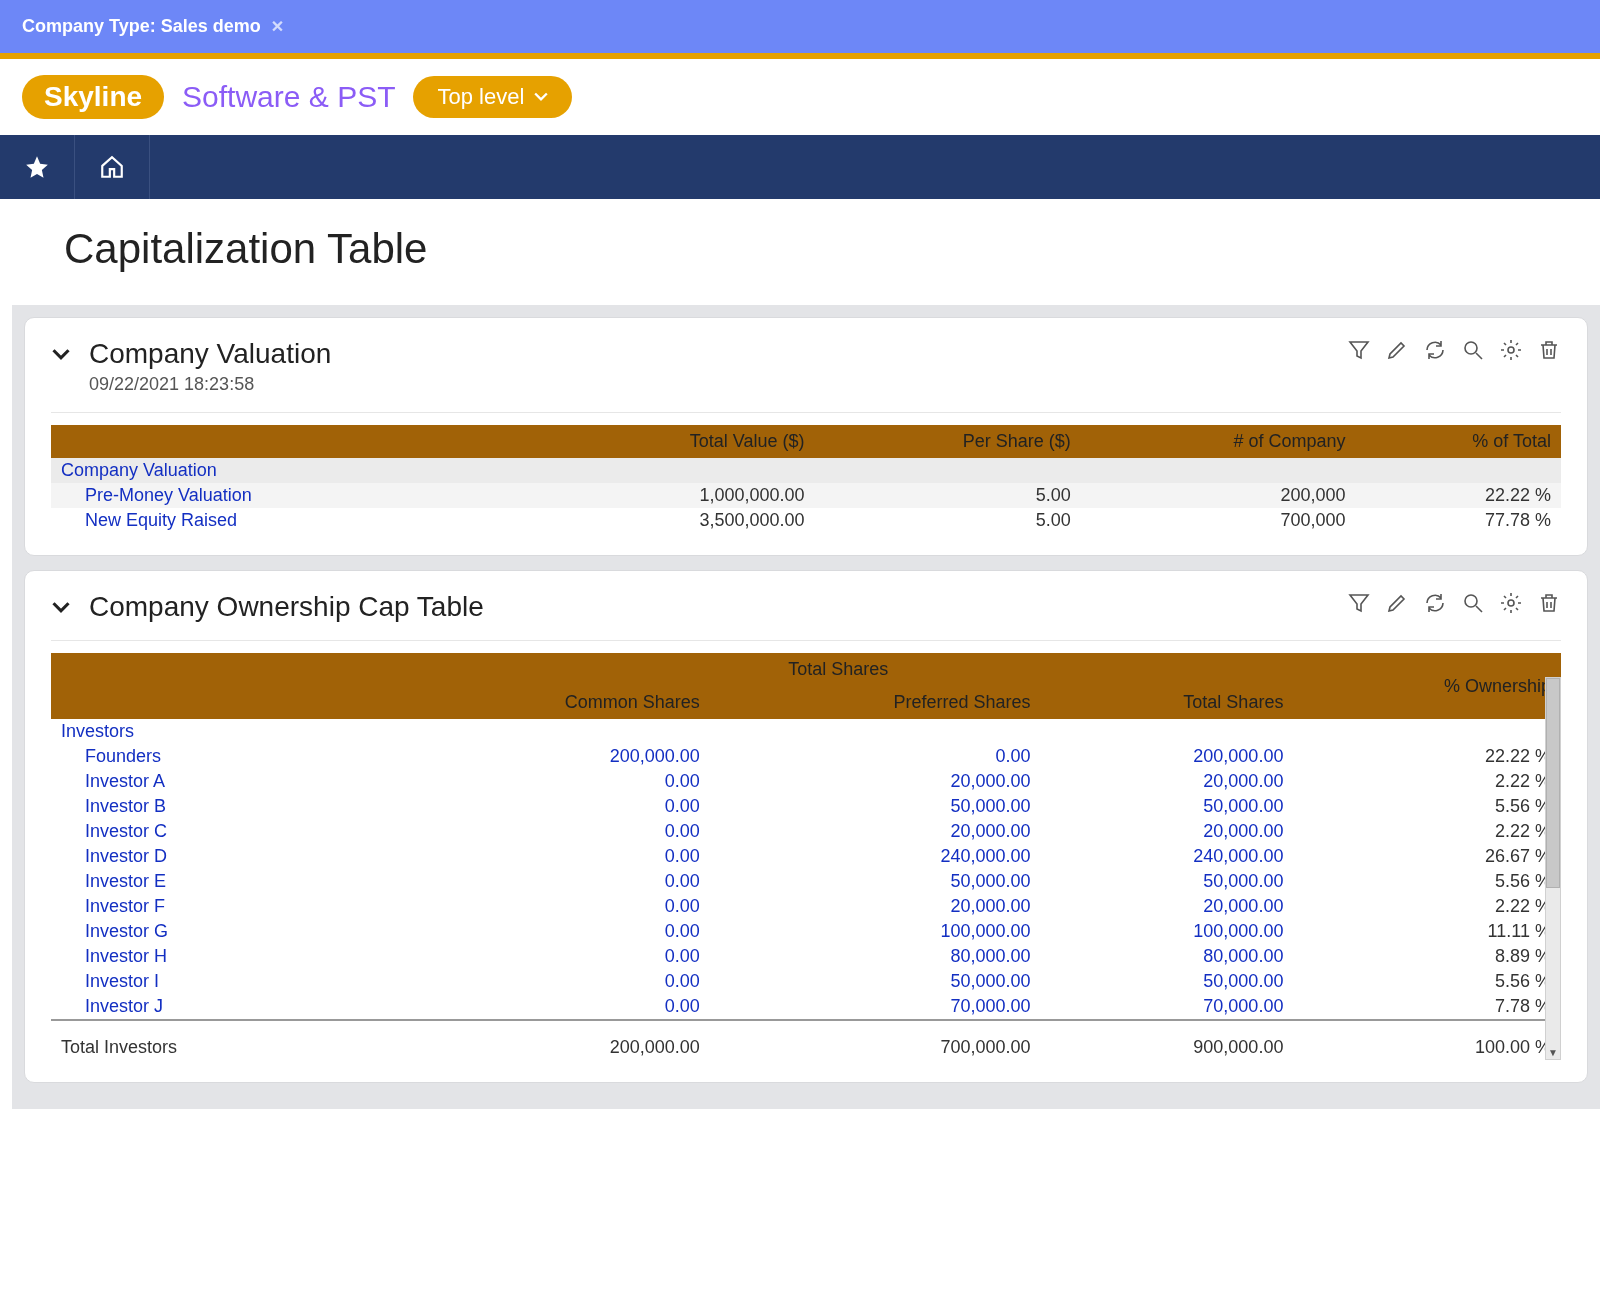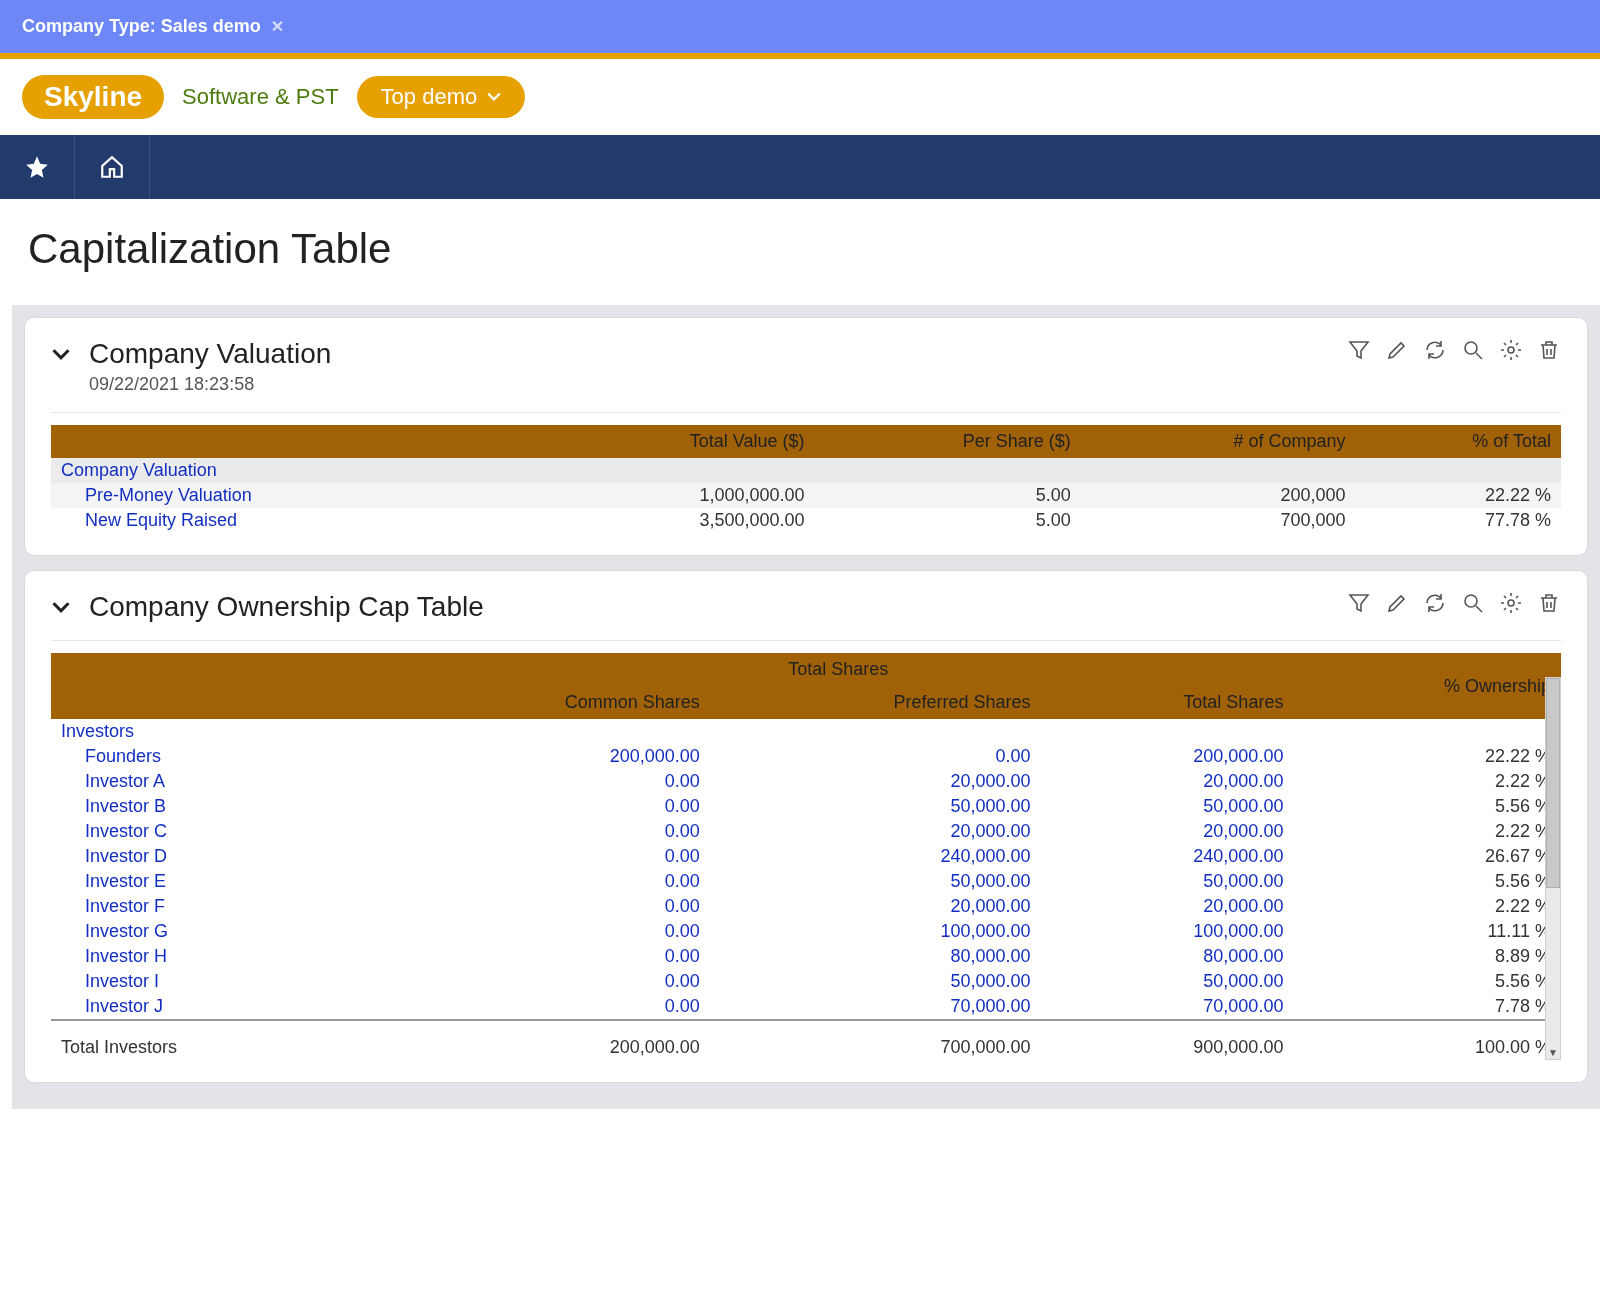--- a/index.html
+++ b/index.html
@@ -4,31 +4,31 @@
 <style>
   * { box-sizing: border-box; margin: 0; padding: 0; }
   body { font-family: "Helvetica Neue", Arial, sans-serif; font-size: 18px; color: #333; background: #fff; width: 1600px; }
   
   .banner { background: #6d87f7; color: #fff; padding: 16px 22px; font-size: 18px; font-weight: 600; display: flex; align-items: center; gap: 10px; }
   .banner .close-x { opacity: .7; font-size: 16px; cursor: pointer; }
   .accent-strip { height: 6px; background: #e6a100; }
   
   .topbar { display: flex; align-items: center; gap: 18px; padding: 16px 22px; }
   .logo { background: #e6a100; color: #fff; font-weight: 700; font-size: 28px; padding: 6px 22px; border-radius: 999px; }
-  .company { font-size: 22px; color: #4d7c0f; }
+  .company { font-size: 30px; color: #8b5cf6; }
   .level-btn { background: #e6a100; color: #fff; border: none; border-radius: 999px; padding: 8px 24px; font-size: 22px; display: flex; align-items: center; gap: 10px; cursor: pointer; }
   .level-btn svg { width: 14px; height: 14px; }
   
   .nav { background: #233a6c; color: #fff; display: flex; align-items: stretch; height: 64px; }
   .nav-cell { display: flex; align-items: center; justify-content: center; padding: 0 24px; border-right: 1px solid #3a5080; cursor: pointer; }
   .nav-cell svg { width: 26px; height: 26px; fill: #fff; }
   .nav-menu { display: flex; align-items: center; gap: 180px; padding: 0 40px; font-size: 24px; border-right: 1px solid #3a5080; cursor: pointer; }
   .nav-menu svg { width: 14px; height: 14px; fill: #fff; }
   
-  .page-title { font-size: 42px; font-weight: 400; padding: 26px 28px 32px; color: #222; }
+  .page-title { font-size: 42px; font-weight: 400; padding: 26px 64px 32px; color: #222; }
   
   .content { background: #e3e4e7; padding: 12px; margin-left: 12px; }
   .card { background: #fff; border: 1px solid #d9dadd; border-radius: 10px; margin-bottom: 14px; padding: 0; }
   .card-head { display: flex; align-items: flex-start; padding: 20px 26px 16px; border-bottom: 1px solid transparent; }
   .card-head .chev { margin-top: 6px; margin-right: 18px; cursor: pointer; }
   .card-head .chev svg { width: 20px; height: 20px; stroke: #222; fill: none; stroke-width: 2.5; }
   .card-title { font-size: 28px; color: #222; }
   .card-ts { font-size: 18px; color: #555; margin-top: 4px; }
   .card-tools { margin-left: auto; display: flex; gap: 14px; align-items: center; }
   .card-tools .ticon { cursor: pointer; }
@@ -61,21 +61,21 @@
 <div class="banner">
   <span>Company Type: Sales demo</span>
   <span class="close-x">✕</span>
 </div>
 <div class="accent-strip"></div>
 
 <div class="topbar">
   <div class="logo">Skyline</div>
   <div class="company">Software &amp; PST</div>
   <button class="level-btn">
-    <span>Top demo</span>
+    <span>Top level</span>
     <svg viewBox="0 0 12 12">
         <path d="M1 3 L6 8 L11 3" stroke="#fff" stroke-width="2" fill="none"></path>
       </svg>
   </button>
 </div>
 
 <div class="nav">
   <div class="nav-cell">
     <svg viewBox="0 0 24 24">
         <path d="M12 2l2.9 6.9L22 10l-5.5 4.8L18 22l-6-3.5L6 22l1.5-7.2L2 10l7.1-1.1z"></path>

